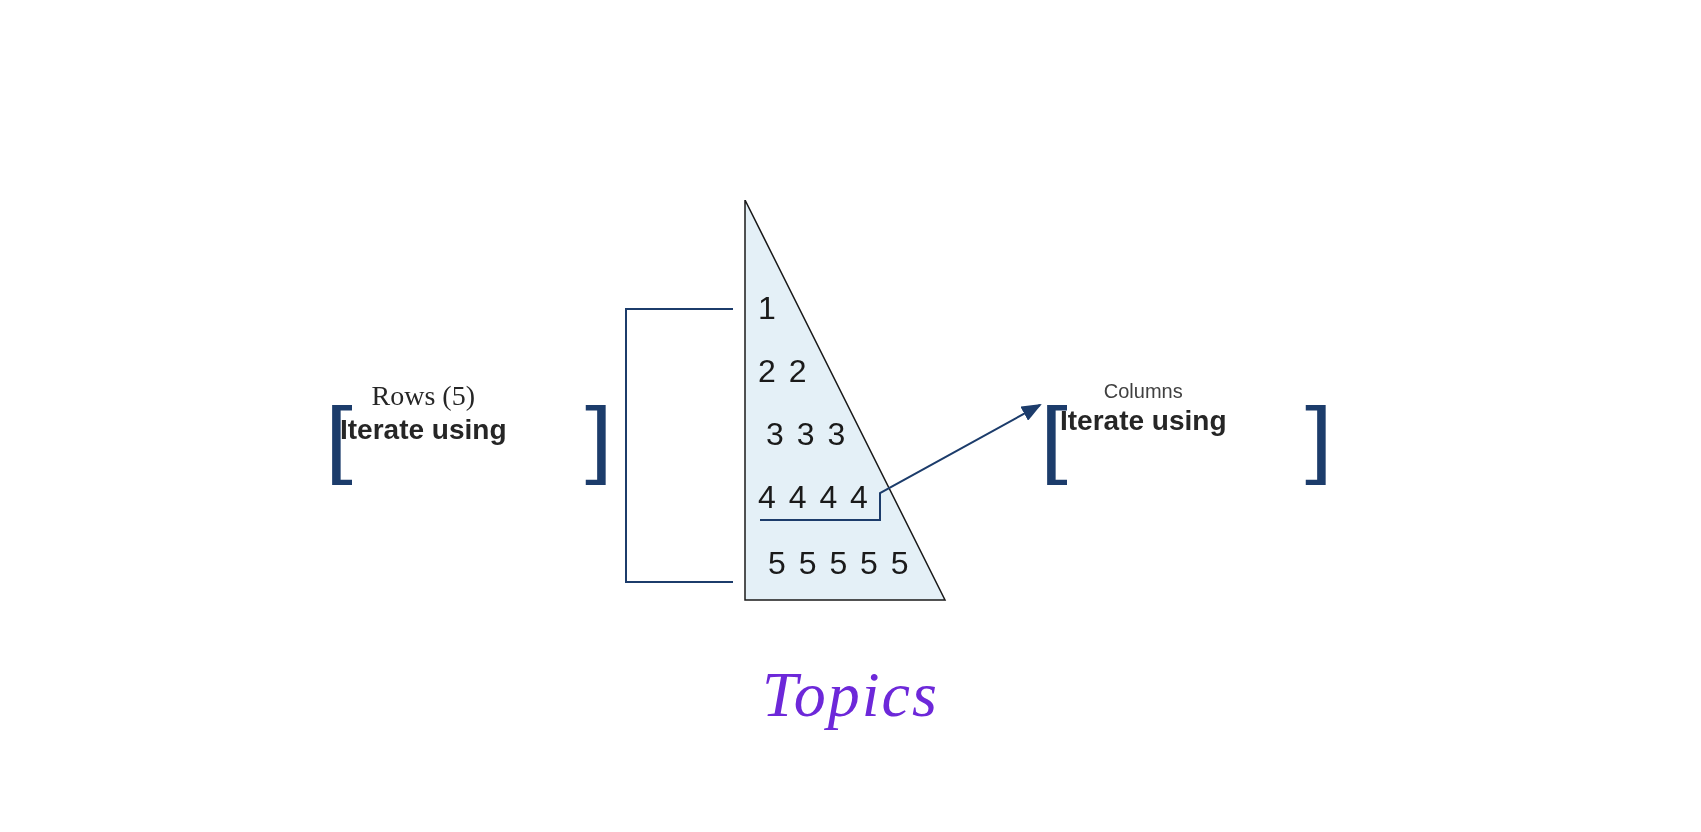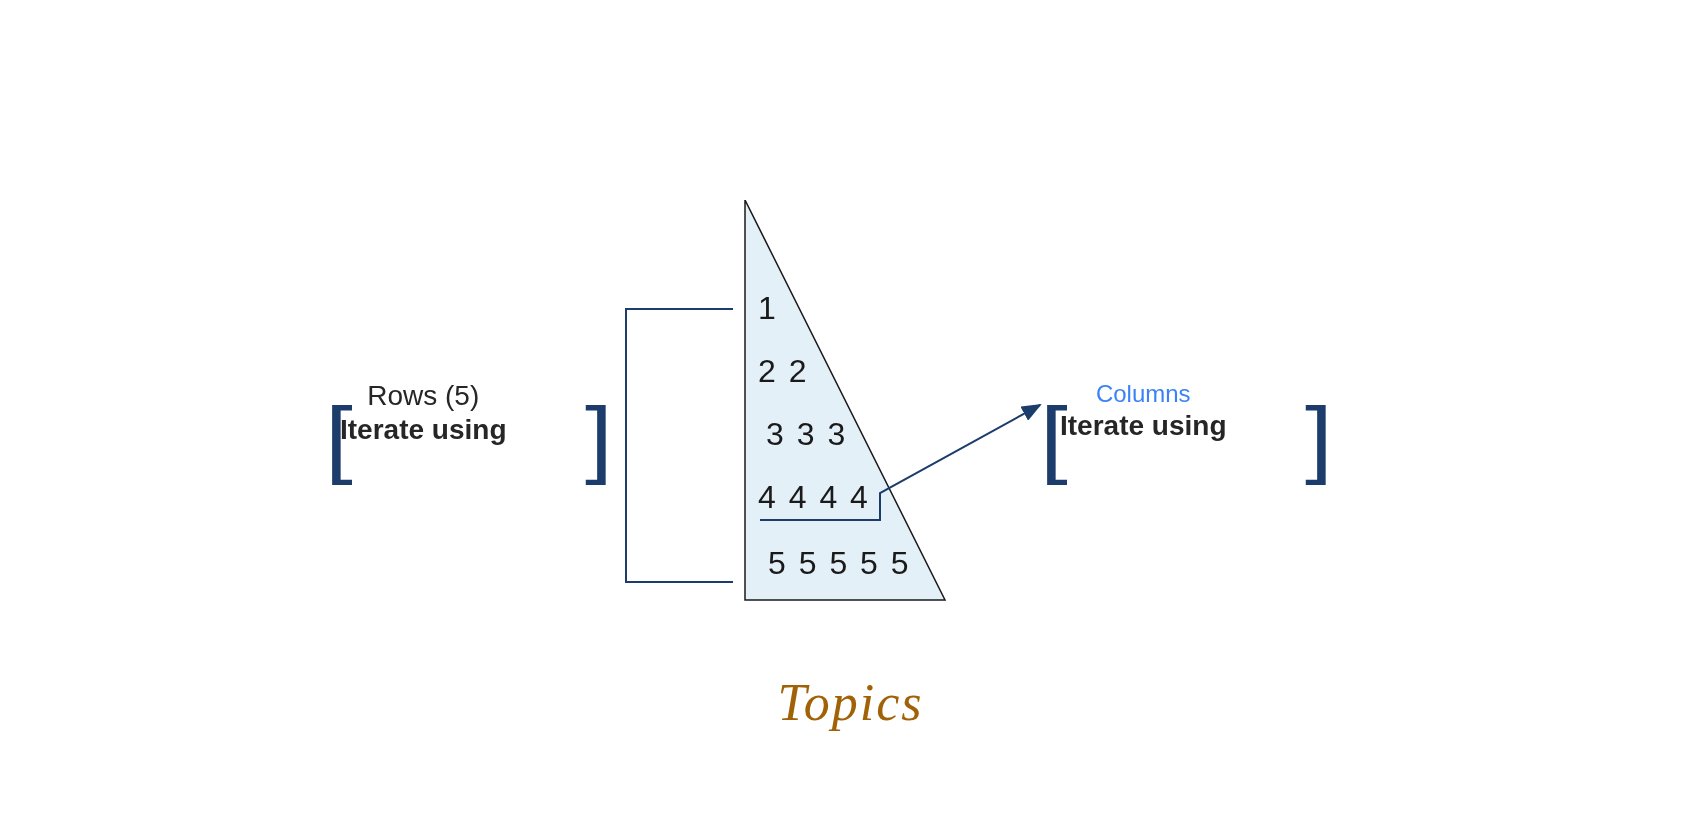--- a/index.html
+++ b/index.html
@@ -26,36 +26,37 @@
     .left-label {
       position: absolute;
       left: 340px;
       top: 280px;
       text-align: center;
     }
     .left-label .normal {
       font-size: 28px;
       color: #262626;
       font-weight: 400;
+      font-family: Liberation Serif, serif;
     }
     .left-label .bold {
       font-size: 28px;
       color: #262626;
       font-weight: 700;
       line-height: 1.3;
     }
     .right-label {
       position: absolute;
       left: 1060px;
       top: 280px;
       text-align: center;
     }
     .right-label .normal {
-      font-size: 24px;
-      color: #3b82f6;
+      font-size: 20px;
+      color: #404040;
       font-weight: 400;
     }
     .right-label .bold {
       font-size: 28px;
       color: #262626;
       font-weight: 700;
       line-height: 1.3;
     }
     .left-bracket {
       position: absolute;
@@ -116,22 +117,22 @@
       text-align: center;
     }
     .logo-scaler {
       font-size: 32px;
       font-weight: 800;
       color: #1a2234;
       letter-spacing: 6px;
     }
     .logo-topics {
       font-family: 'Brush Script MT', cursive;
-      font-size: 52px;
-      color: #a16207;
+      font-size: 64px;
+      color: #6d28d9;
       font-style: italic;
       margin-top: -12px;
       letter-spacing: 2px;
     }
   </style>
 </head>
 <body>
 
 <div class="diagram-container">
 

